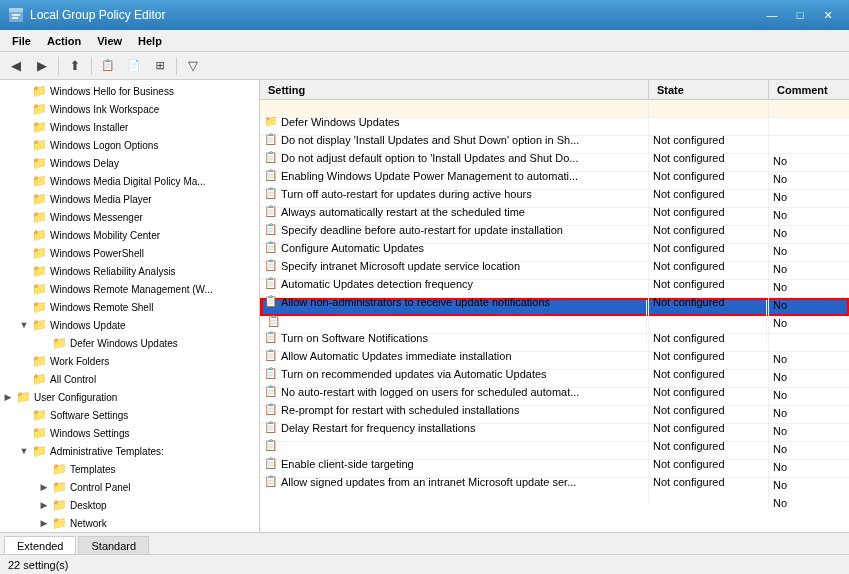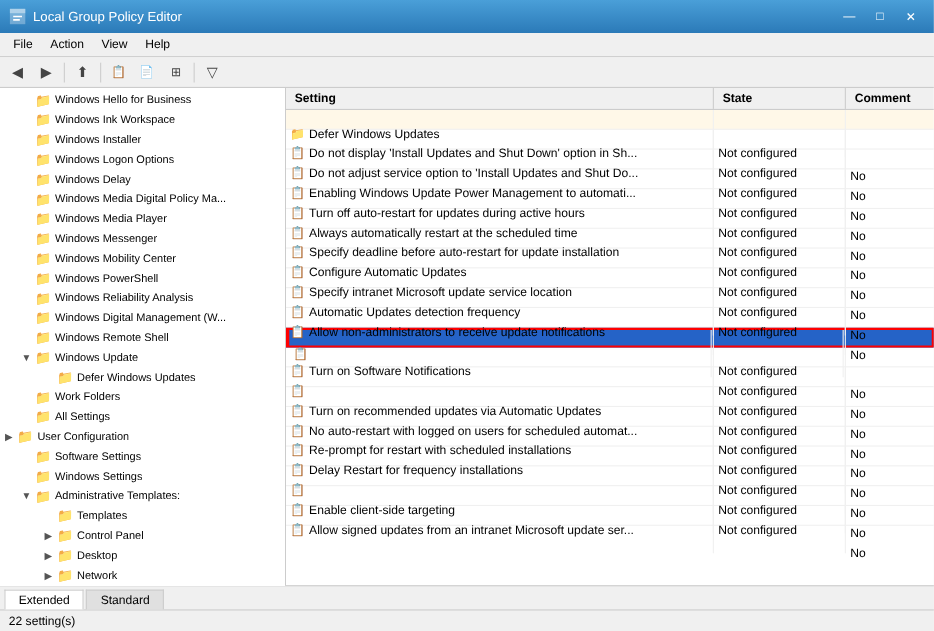--- a/index.html
+++ b/index.html
@@ -51,20 +51,21 @@
       justify-content: center;
     }
     
     .menu-bar {
       background: #f0f0f0;
       height: 22px;
       display: flex;
       align-items: center;
       padding: 0 4px;
       border-bottom: 1px solid #ccc;
+      font-weight: bold;
     }
     .menu-item {
       padding: 2px 8px;
       font-size: 11px;
       cursor: pointer;
       color: #000;
     }
     
     .toolbar {
       background: #f0f0f0;
@@ -340,21 +341,21 @@
     <span class="tree-label">Windows PowerShell</span>
   </div>
       <div class="tree-item">
     <span class="tree-arrow" style="margin-left:16px; min-width:14px;"></span>
     <span class="tree-icon ">📁</span>
     <span class="tree-label">Windows Reliability Analysis</span>
   </div>
       <div class="tree-item">
     <span class="tree-arrow" style="margin-left:16px; min-width:14px;"></span>
     <span class="tree-icon ">📁</span>
-    <span class="tree-label">Windows Digital Management (W...</span>
+    <span class="tree-label">Windows Remote Management (W...</span>
   </div>
       <div class="tree-item">
     <span class="tree-arrow" style="margin-left:16px; min-width:14px;"></span>
     <span class="tree-icon ">📁</span>
     <span class="tree-label">Windows Remote Shell</span>
   </div>
       <div class="tree-item">
     <span class="tree-arrow" style="margin-left:16px; min-width:14px;">▼</span>
     <span class="tree-icon ">📁</span>
     <span class="tree-label">Windows Update</span>
@@ -365,21 +366,21 @@
     <span class="tree-label">Defer Windows Updates</span>
   </div>
       <div class="tree-item">
     <span class="tree-arrow" style="margin-left:16px; min-width:14px;"></span>
     <span class="tree-icon ">📁</span>
     <span class="tree-label">Work Folders</span>
   </div>
       <div class="tree-item">
     <span class="tree-arrow" style="margin-left:16px; min-width:14px;"></span>
     <span class="tree-icon ">📁</span>
-    <span class="tree-label">All Settings</span>
+    <span class="tree-label">All Control</span>
   </div>
       <div class="tree-item">
     <span class="tree-arrow" style="margin-left:0px; min-width:14px;">▶</span>
     <span class="tree-icon ">📁</span>
     <span class="tree-label">User Configuration</span>
   </div>
       <div class="tree-item">
     <span class="tree-arrow" style="margin-left:16px; min-width:14px;"></span>
     <span class="tree-icon ">📁</span>
     <span class="tree-label">Software Settings</span>
@@ -437,21 +438,21 @@
     <div class="table-cell">
       <span class="row-icon" style="color:#888;">📋</span>
       <span>Do not display 'Install Updates and Shut Down' option in Sh...</span>
     </div>
     <div class="table-cell">Not configured</div>
     <div class="table-cell">No</div>
   </div>
         <div class="table-row">
     <div class="table-cell">
       <span class="row-icon" style="color:#888;">📋</span>
-      <span>Do not adjust service option to 'Install Updates and Shut Do...</span>
+      <span>Do not adjust default option to 'Install Updates and Shut Do...</span>
     </div>
     <div class="table-cell">Not configured</div>
     <div class="table-cell">No</div>
   </div>
         <div class="table-row">
     <div class="table-cell">
       <span class="row-icon" style="color:#888;">📋</span>
       <span>Enabling Windows Update Power Management to automati...</span>
     </div>
     <div class="table-cell">Not configured</div>
@@ -525,20 +526,21 @@
     <div class="table-cell">
       <span class="row-icon" style="color:#888;">📋</span>
       <span>Turn on Software Notifications</span>
     </div>
     <div class="table-cell">Not configured</div>
     <div class="table-cell">No</div>
   </div>
         <div class="table-row">
     <div class="table-cell">
       <span class="row-icon" style="color:#888;">📋</span>
+      <span>Allow Automatic Updates immediate installation</span>
     </div>
     <div class="table-cell">Not configured</div>
     <div class="table-cell">No</div>
   </div>
         <div class="table-row">
     <div class="table-cell">
       <span class="row-icon" style="color:#888;">📋</span>
       <span>Turn on recommended updates via Automatic Updates</span>
     </div>
     <div class="table-cell">Not configured</div>

